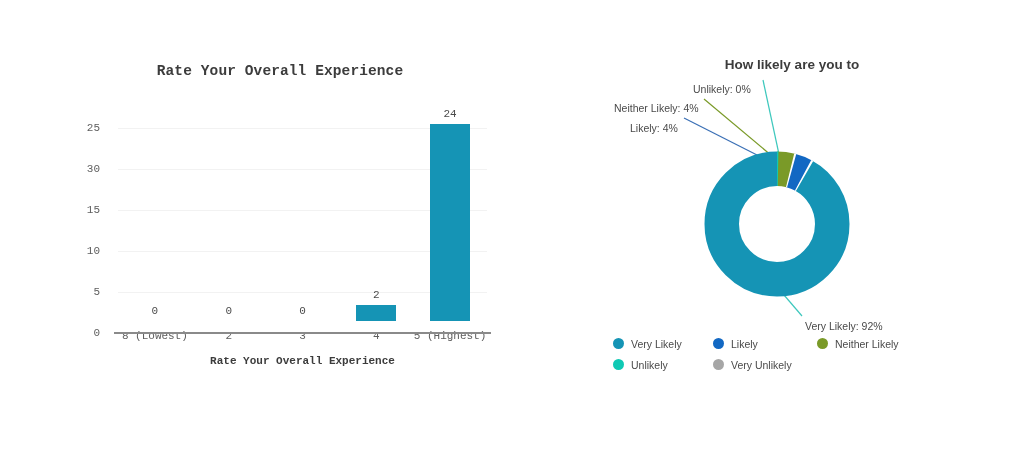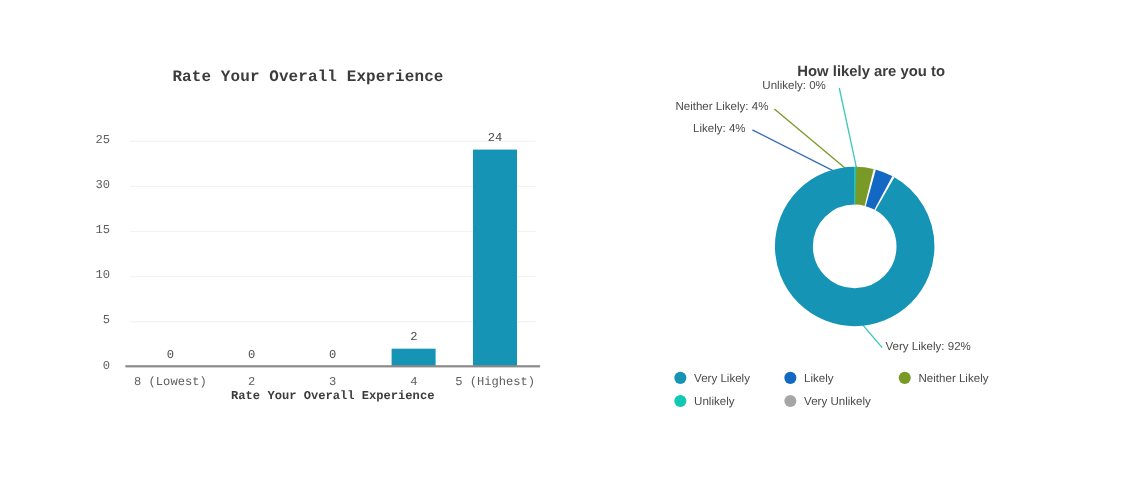--- a/index.html
+++ b/index.html
@@ -54,21 +54,21 @@
     position: absolute;
     right: 100%;
     margin-right: 18px;
     transform: translateY(-50%);
     font-size: 11px;
     color: #5e5e5e;
     white-space: nowrap;
   }
   .bar-col {
     position: absolute;
-    bottom: 0;
+    bottom: 12px;
     width: 73.8px;
     height: 100%;
     margin-top: 21px;
   }
   .bar-rect {
     position: absolute;
     bottom: 0;
     left: 50%;
     transform: translateX(-50%);
     width: 40px;
@@ -120,20 +120,21 @@
   }
   #donut-svg {
     position: absolute;
     left: 0; top: 0;
   }
   .slice-label {
     position: absolute;
     font-size: 10.5px;
     color: #4a4a4a;
     white-space: nowrap;
+    margin-top: 11px;
   }
   #donut-legend {
     position: absolute;
     left: 53px; top: 333px;
     width: 380px;
     display: grid;
     grid-template-columns: 100px 104px 120px;
     grid-auto-rows: 21px;
     align-items: center;
   }

